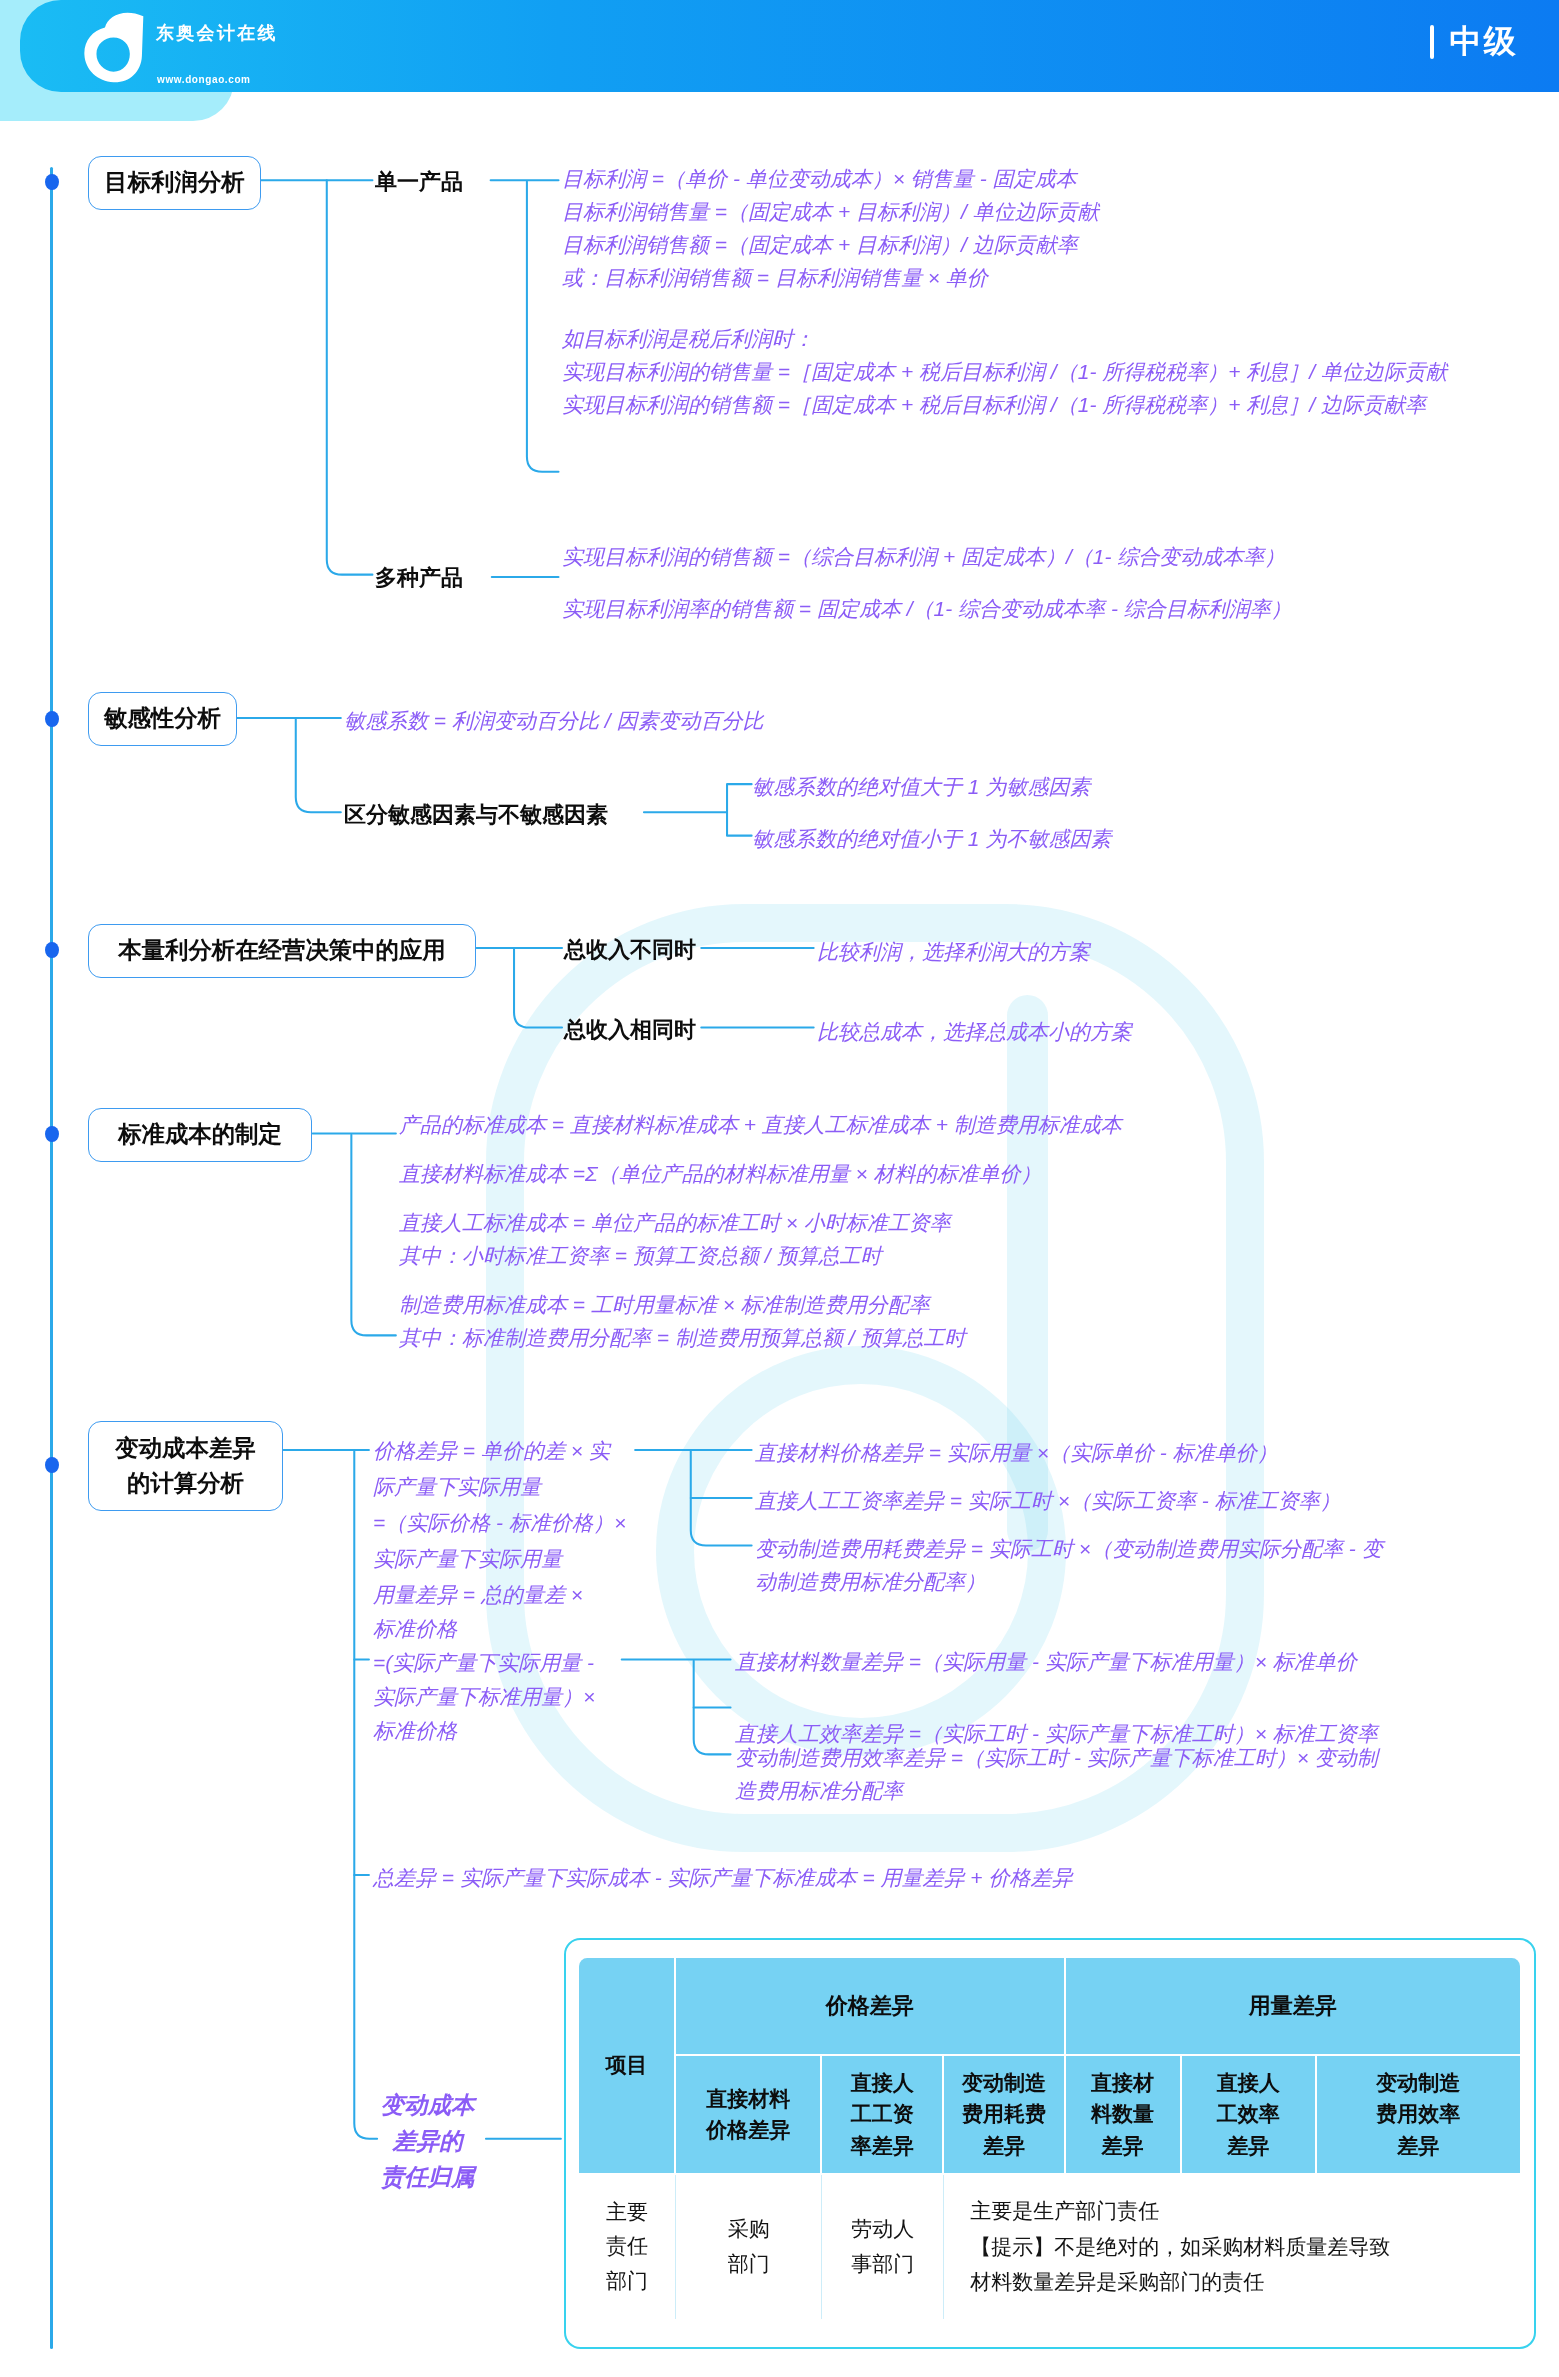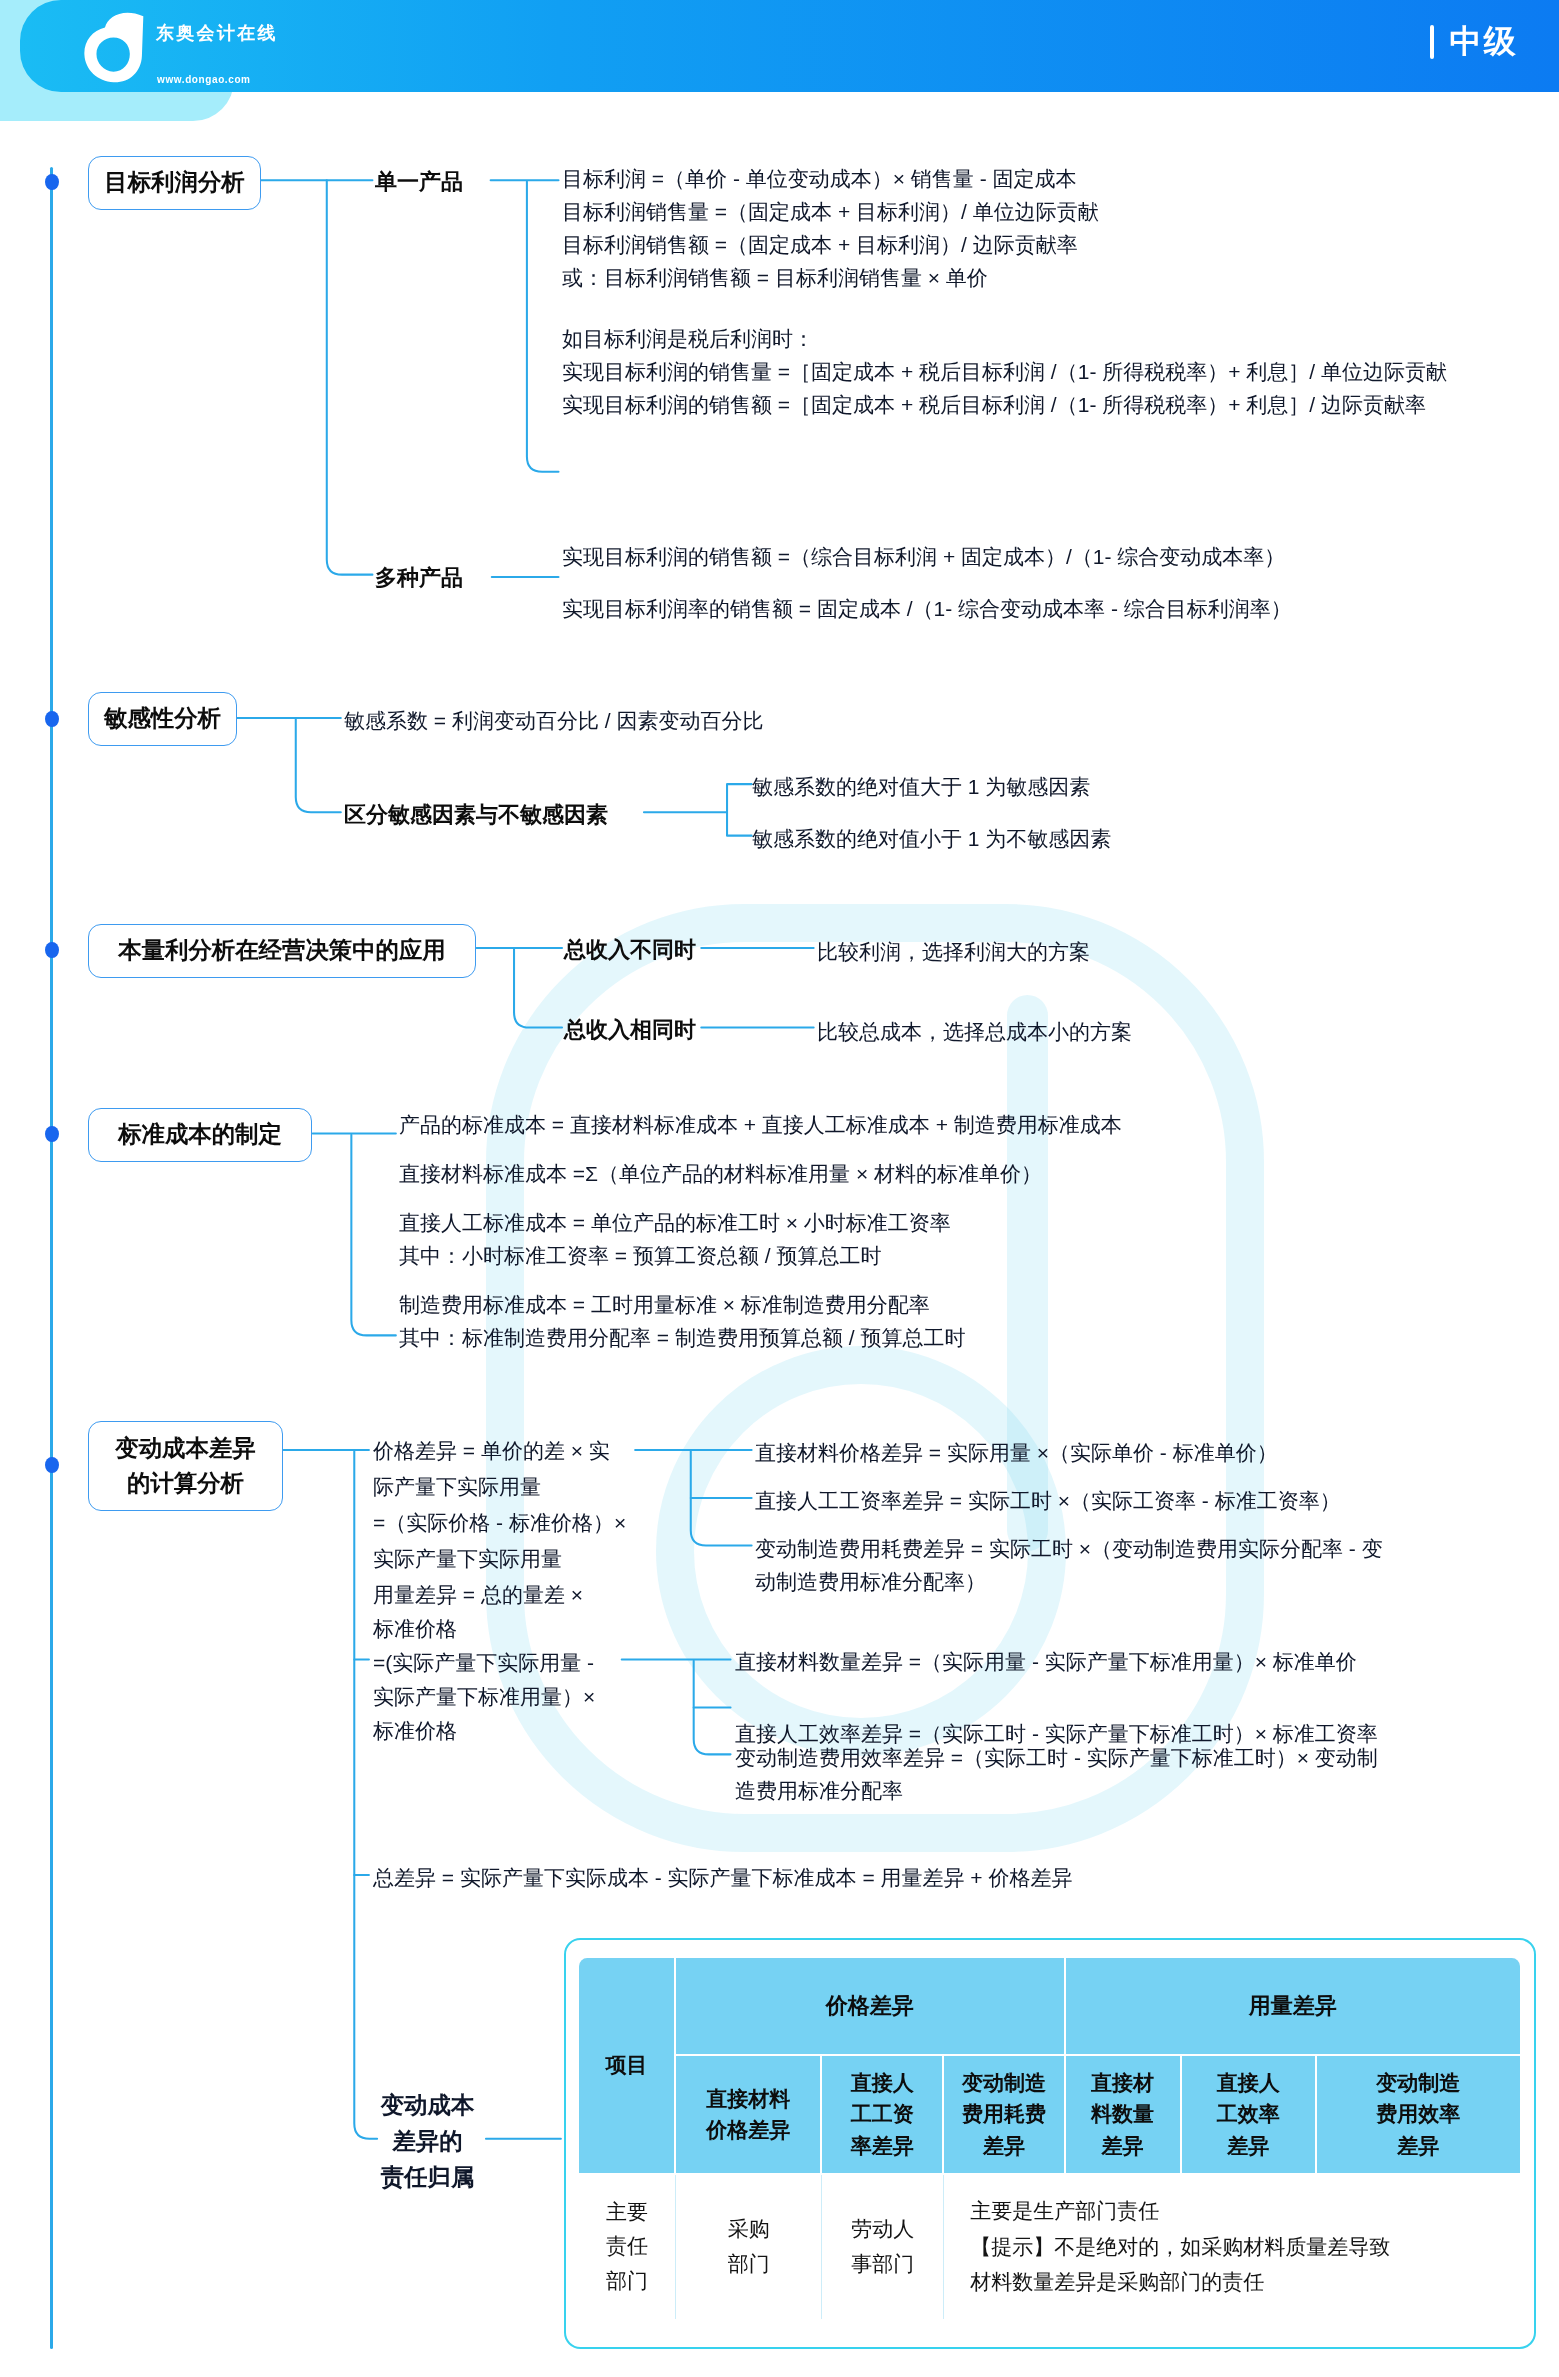--- a/index.html
+++ b/index.html
@@ -18,21 +18,21 @@
   .level .ltxt{font-size:32px;font-weight:bold;color:#fff;letter-spacing:2.3px;}
   
   .wm{position:absolute;z-index:0;}
   
   .spine{position:absolute;left:50px;top:167px;width:2.9px;height:2182px;background:#2BA9E9;border-radius:1.8px;z-index:1;}
   .dot{position:absolute;left:45px;width:13.5px;height:16px;border-radius:50%;background:#1866EE;z-index:2;}
   .node{position:absolute;border:1.8px solid #3E9BF0;border-radius:13px;background:#fff;
         display:flex;align-items:center;justify-content:center;text-align:center;
         font-size:23.4px;font-weight:bold;color:#0d0d0d;line-height:1.5;white-space:pre-line;z-index:2;}
   .branch{position:absolute;font-size:22px;font-weight:bold;color:#0d0d0d;z-index:2;white-space:nowrap;}
-  .ftext{position:absolute;font-size:21px;color:#0f172a;line-height:33px;white-space:pre-line;z-index:2;}
+  .ftext{position:absolute;font-size:21px;color:#8b5cf6;line-height:33px;white-space:pre-line;z-index:2;font-style:italic;}
   .lh58{line-height:34px;}
   .lh62{line-height:36px;}
   .resp{width:129px;text-align:center;font-size:23.4px;font-weight:bold;line-height:36px;}
   
   .tblwrap{position:absolute;left:564px;top:1938px;width:972px;height:411px;background:#fff;
            border:2.9px solid #38D2EE;border-radius:16.4px;z-index:2;box-sizing:border-box;}
   table.vtab{border-collapse:separate;border-spacing:0;table-layout:fixed;width:941px;margin:17.6px 0 0 13px;border-radius:8.2px;overflow:hidden;}
   table.vtab td{box-sizing:border-box;text-align:center;vertical-align:middle;white-space:pre-line;}
   td.hd{background:#76D2F3;border-right:2.9px solid #fff;border-bottom:2.9px solid #fff;
         font-weight:bold;font-size:21px;line-height:1.5;color:#0d0d0d;}

